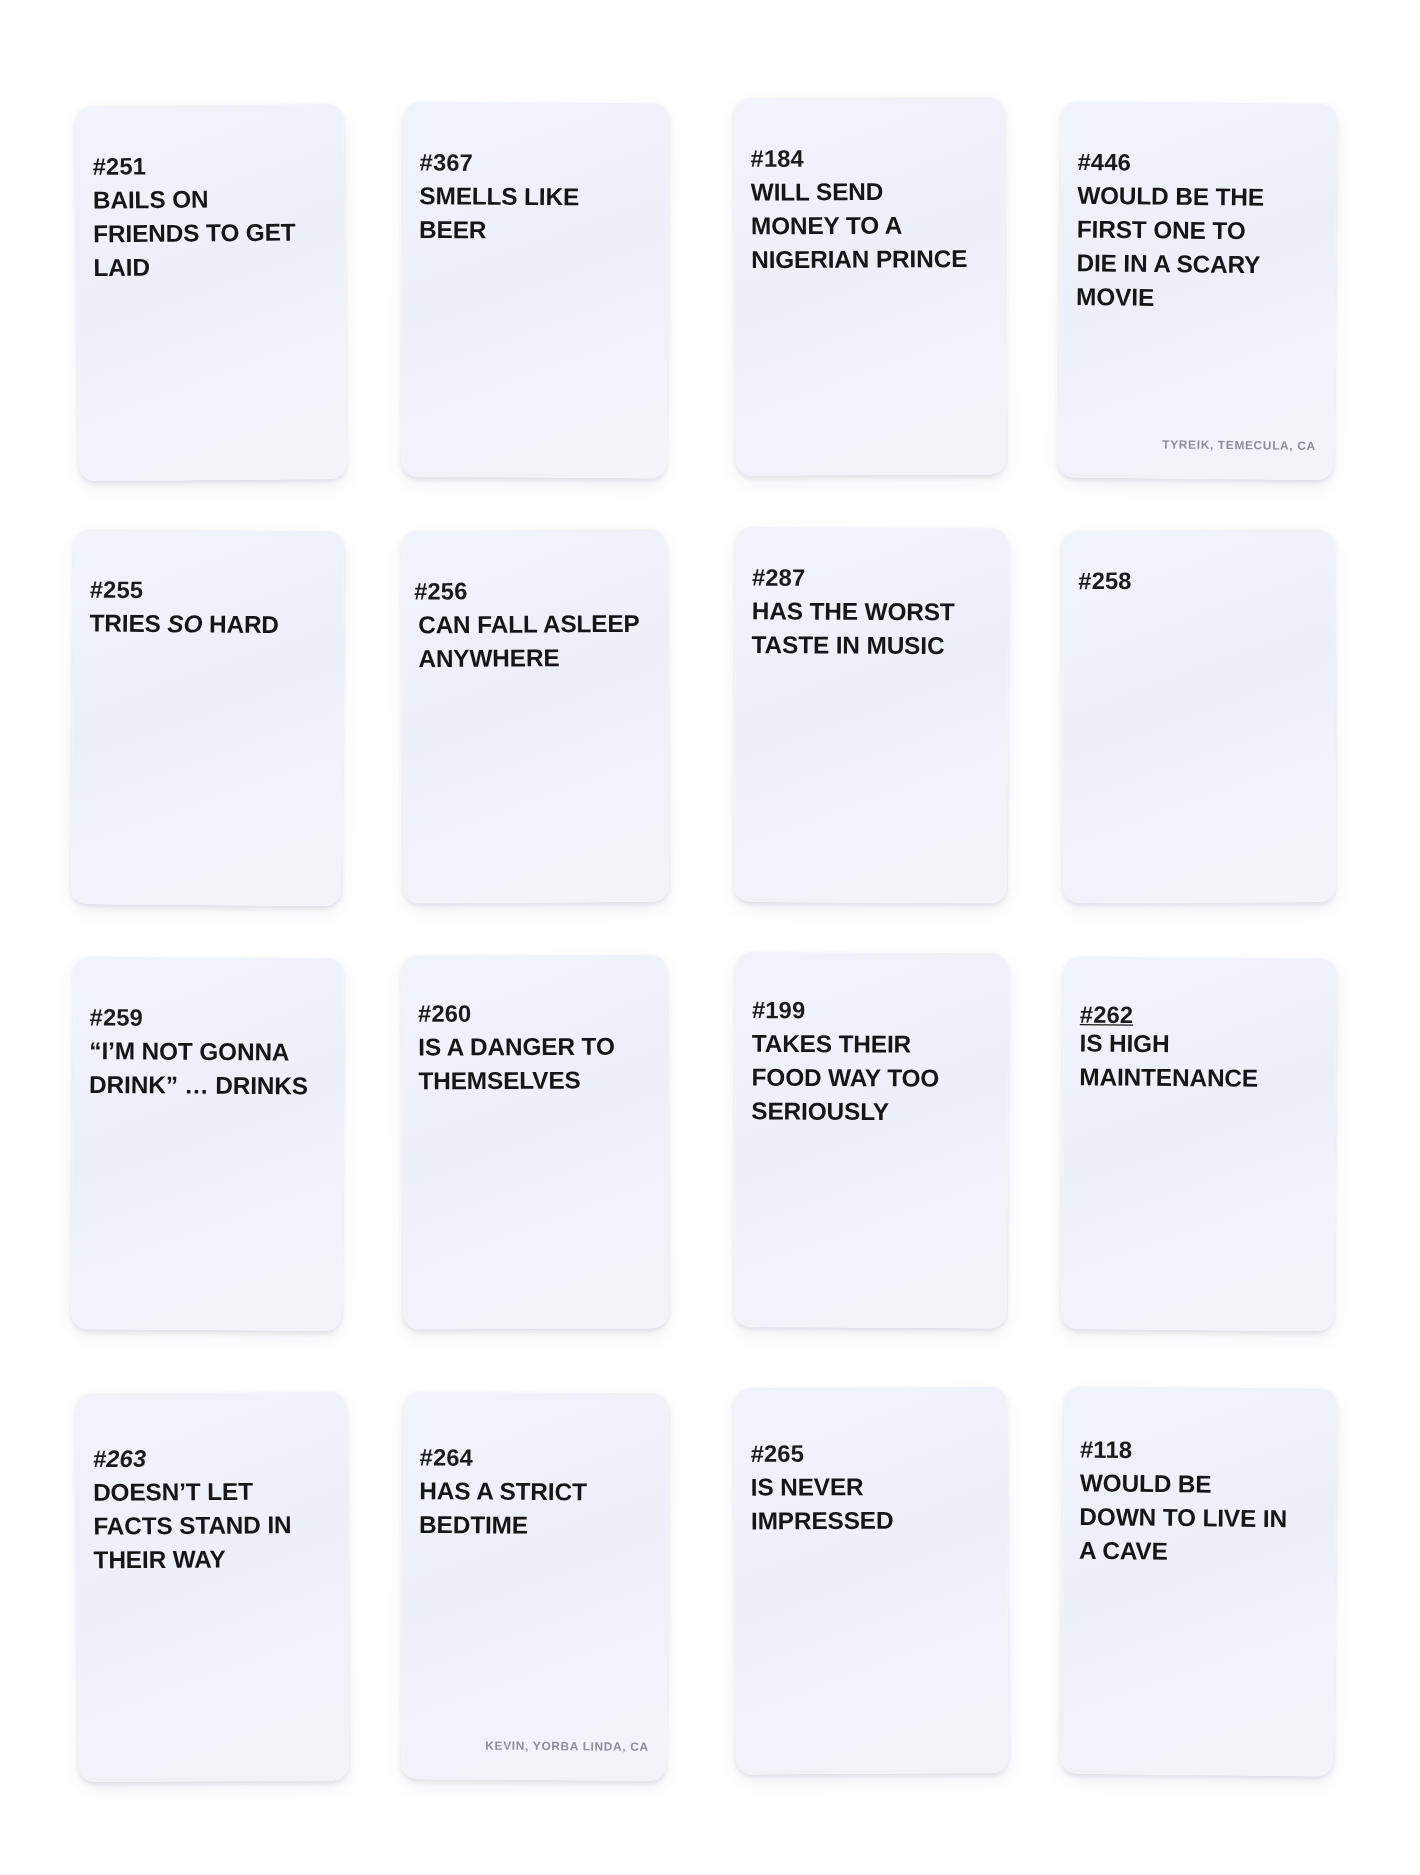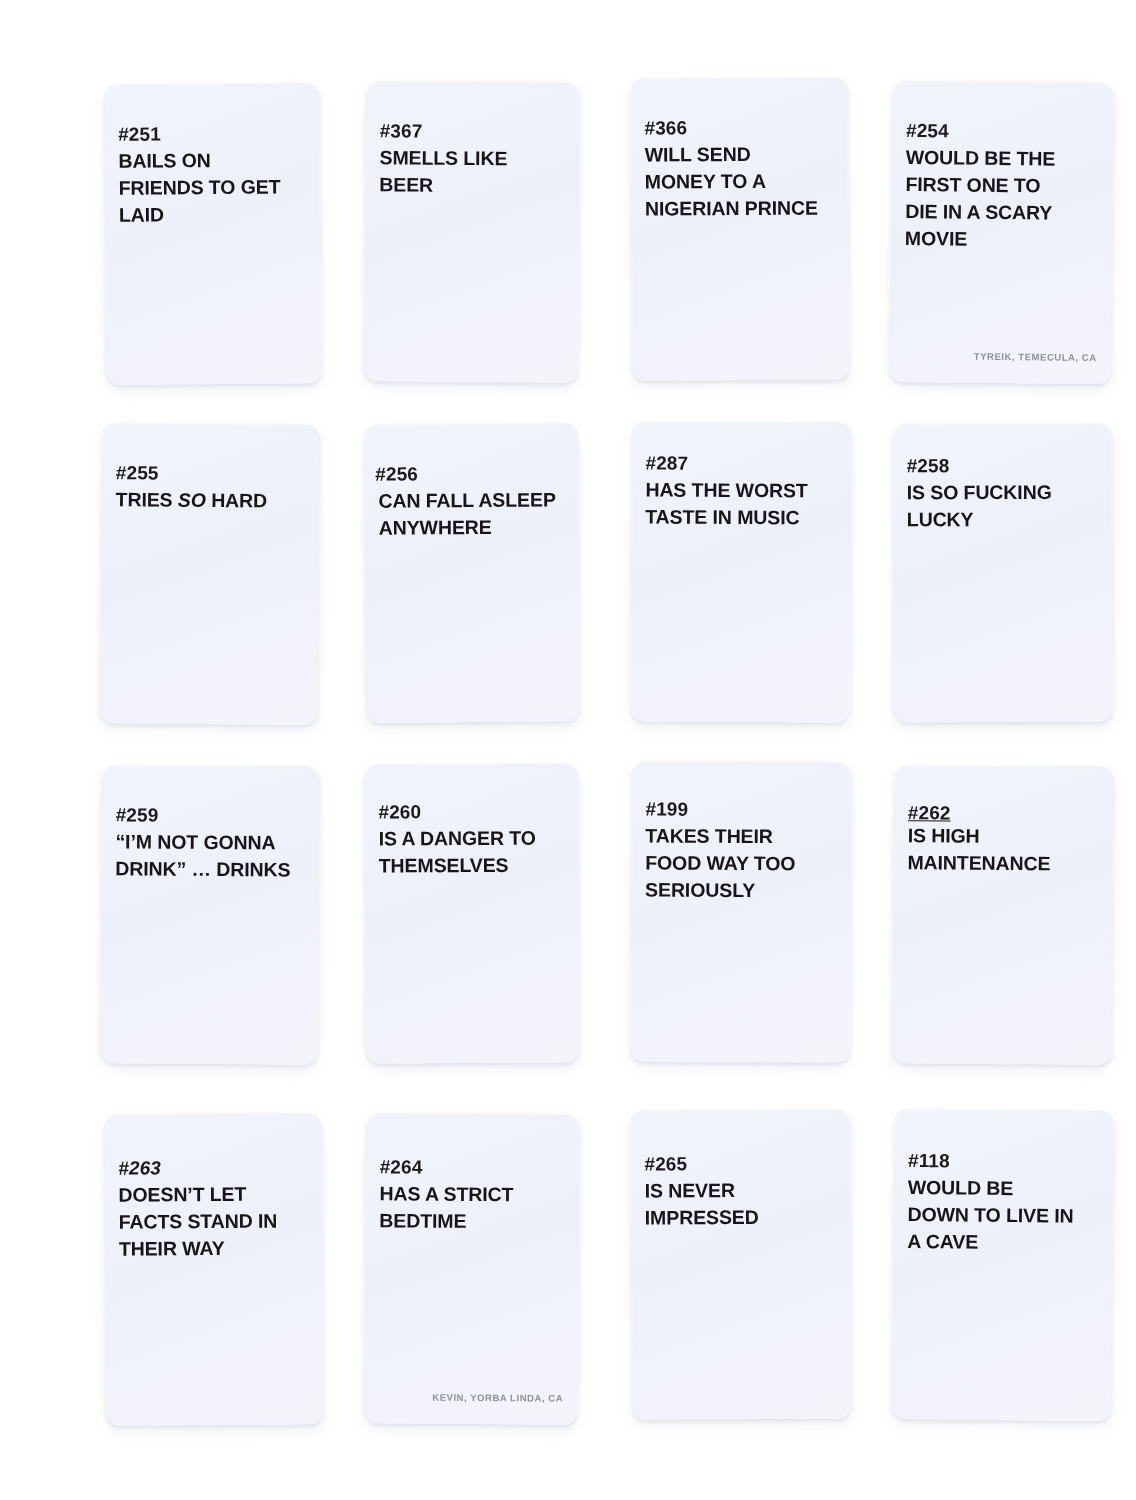--- a/index.html
+++ b/index.html
@@ -12,21 +12,20 @@
     height: 1500px;
     position: relative;
     overflow: hidden;
     font-family: "Liberation Sans", sans-serif;
     -webkit-font-smoothing: antialiased;
   }
 
   #card-grid {
     position: absolute;
     inset: 0;
-    margin-left: 44px;
   }
 
   .card {
     position: absolute;
     background: linear-gradient(160deg, #f2f4fc 0%, #eef0f9 45%, #f4f5fb 100%);
     border-radius: 13px;
     box-shadow:
       0 2px 4px rgba(120,128,160,0.18),
       0 6px 14px rgba(120,128,160,0.10);
     box-sizing: border-box;
@@ -82,27 +81,27 @@
       </div>
     </div>
     <div class="card" style="left: 322px; top: 82px; width: 212px; height: 300px; transform: rotate(0.4deg);">
       <div class="card-inner">
         <div class="card-number" style="left: 13px; top: 40px;">#367</div>
         <div class="card-text" style="left: 13px; top: 63px; width: 170px;">SMELLS LIKE<br>BEER</div>
       </div>
     </div>
     <div class="card" style="left: 588px; top: 78px; width: 216px; height: 302px; transform: rotate(-0.3deg);">
       <div class="card-inner">
-        <div class="card-number" style="left: 13px; top: 40px;">#366</div>
+        <div class="card-number" style="left: 13px; top: 40px;">#184</div>
         <div class="card-text" style="left: 13px; top: 63px; width: 184px;">WILL SEND<br>MONEY TO A<br>NIGERIAN PRINCE</div>
       </div>
     </div>
     <div class="card" style="left: 848px; top: 82px; width: 220px; height: 301px; transform: rotate(0.6deg);">
       <div class="card-inner">
-        <div class="card-number" style="left: 13px; top: 40px;">#254</div>
+        <div class="card-number" style="left: 13px; top: 40px;">#446</div>
         <div class="card-text" style="left: 13px; top: 63px; width: 180px;">WOULD BE THE<br>FIRST ONE TO<br>DIE IN A SCARY<br>MOVIE</div>
         <div class="card-credit" style="right: 14px; bottom: 21px;">TYREIK, TEMECULA, CA</div>
       </div>
     </div>
     <div class="card" style="left: 58px; top: 424px; width: 216px; height: 300px; transform: rotate(0.5deg);">
       <div class="card-inner">
         <div class="card-number" style="left: 13px; top: 40px;">#255</div>
         <div class="card-text" style="left: 13px; top: 63px; width: 190px;">TRIES <em>SO</em> HARD</div>
       </div>
     </div>
@@ -114,21 +113,20 @@
     </div>
     <div class="card" style="left: 588px; top: 422px; width: 218px; height: 300px; transform: rotate(0.3deg);">
       <div class="card-inner">
         <div class="card-number" style="left: 13px; top: 32px;">#287</div>
         <div class="card-text" style="left: 13px; top: 55px; width: 190px;">HAS THE WORST<br>TASTE IN MUSIC</div>
       </div>
     </div>
     <div class="card" style="left: 850px; top: 424px; width: 218px; height: 298px; transform: rotate(-0.2deg);">
       <div class="card-inner">
         <div class="card-number" style="left: 13px; top: 32px;">#258</div>
-        <div class="card-text" style="left: 13px; top: 55px; width: 190px;">IS SO FUCKING<br>LUCKY</div>
       </div>
     </div>
     <div class="card" style="left: 58px; top: 766px; width: 216px; height: 298px; transform: rotate(0.4deg);">
       <div class="card-inner">
         <div class="card-number" style="left: 13px; top: 40px;">#259</div>
         <div class="card-text" style="left: 13px; top: 63px; width: 194px;">“I’M NOT GONNA<br>DRINK” … DRINKS</div>
       </div>
     </div>
     <div class="card" style="left: 322px; top: 764px; width: 212px; height: 299px; transform: rotate(-0.3deg);">
       <div class="card-inner">

